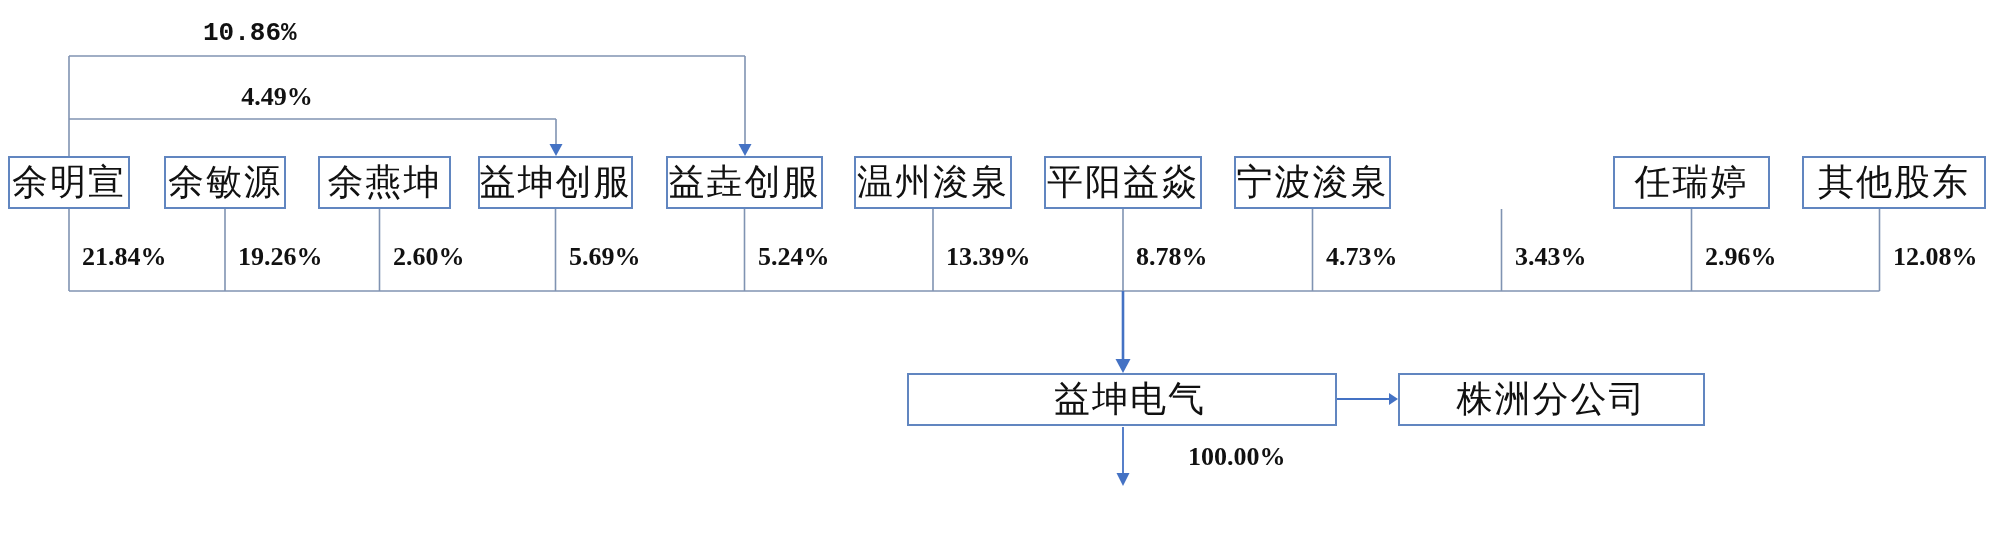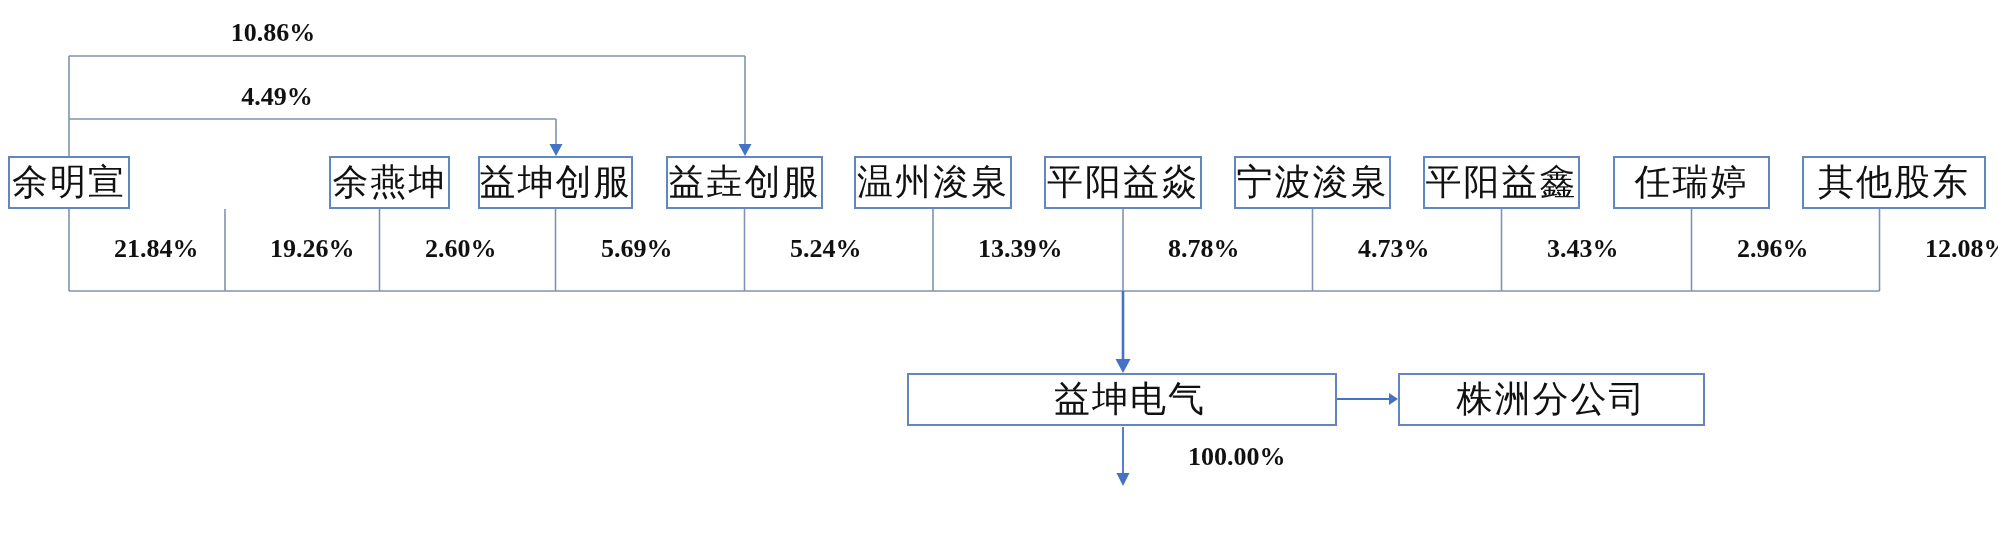--- a/index.html
+++ b/index.html
@@ -32,21 +32,21 @@
     font-size:36px;letter-spacing:2px;white-space:nowrap;
   }
   .sh-node{top:156px;height:53px;}
   .pct{
     position:absolute;
     font-weight:700;
     font-size:26px;
     line-height:26px;
     white-space:nowrap;
   }
-  .pct-row{top:236px;margin-left:32px;}
+  .pct-row{top:244px;}
 </style>
 </head>
 <body>
 
 <div id="canvas">
 
   <svg id="wires" viewBox="0 0 1998 558" xmlns="http://www.w3.org/2000/svg">
 
     <line class="connector" x1="69" y1="56" x2="69" y2="156"></line>
 
@@ -75,46 +75,46 @@
     <line class="arrowline thick" x1="1123" y1="291" x2="1123" y2="361"></line>
     <polygon class="arrowhead" points="1115.5,359 1130.5,359 1123,373"></polygon>
 
     <line class="arrowline" x1="1337" y1="399" x2="1389" y2="399"></line>
     <polygon class="arrowhead" points="1389,393 1389,405 1398,399"></polygon>
 
     <line class="arrowline" x1="1123" y1="427" x2="1123" y2="475"></line>
     <polygon class="arrowhead" points="1116.5,473 1129.5,473 1123,486"></polygon>
   </svg>
 
-  <div class="pct" style="left:203px;top:20px;width:140px;text-align:center;">10.86%</div>
+  <div class="pct" style="left:203px;top:20px;width:140px;font-family:Liberation Mono, monospace;">10.86%</div>
   <div class="pct" style="left:207px;top:84px;width:140px;text-align:center;">4.49%</div>
 
   <div class="node sh-node" style="left:8px;width:122px;">
       <span>余明宣</span>
     </div>
-  <div class="node sh-node" style="left:329px;width:121px;">
+  <div class="node sh-node" style="left:164px;width:122px;">
+      <span>余敏源</span>
+    </div>
+  <div class="node sh-node" style="left:318px;width:133px;">
       <span>余燕坤</span>
     </div>
   <div class="node sh-node" style="left:478px;width:155px;">
       <span>益坤创服</span>
     </div>
   <div class="node sh-node" style="left:666px;width:157px;">
       <span>益垚创服</span>
     </div>
   <div class="node sh-node" style="left:854px;width:158px;">
       <span>温州浚泉</span>
     </div>
   <div class="node sh-node" style="left:1044px;width:158px;">
       <span>平阳益焱</span>
     </div>
   <div class="node sh-node" style="left:1234px;width:157px;">
       <span>宁波浚泉</span>
-    </div>
-  <div class="node sh-node" style="left:1423px;width:157px;">
-      <span>平阳益鑫</span>
     </div>
   <div class="node sh-node" style="left:1613px;width:157px;align-items:flex-end;">
       <span>任瑞婷</span>
     </div>
   <div class="node sh-node" style="left:1802px;width:184px;">
       <span>其他股东</span>
     </div>
 
   <div class="pct pct-row" style="left:82px;">21.84%</div>
   <div class="pct pct-row" style="left:238px;">19.26%</div>

